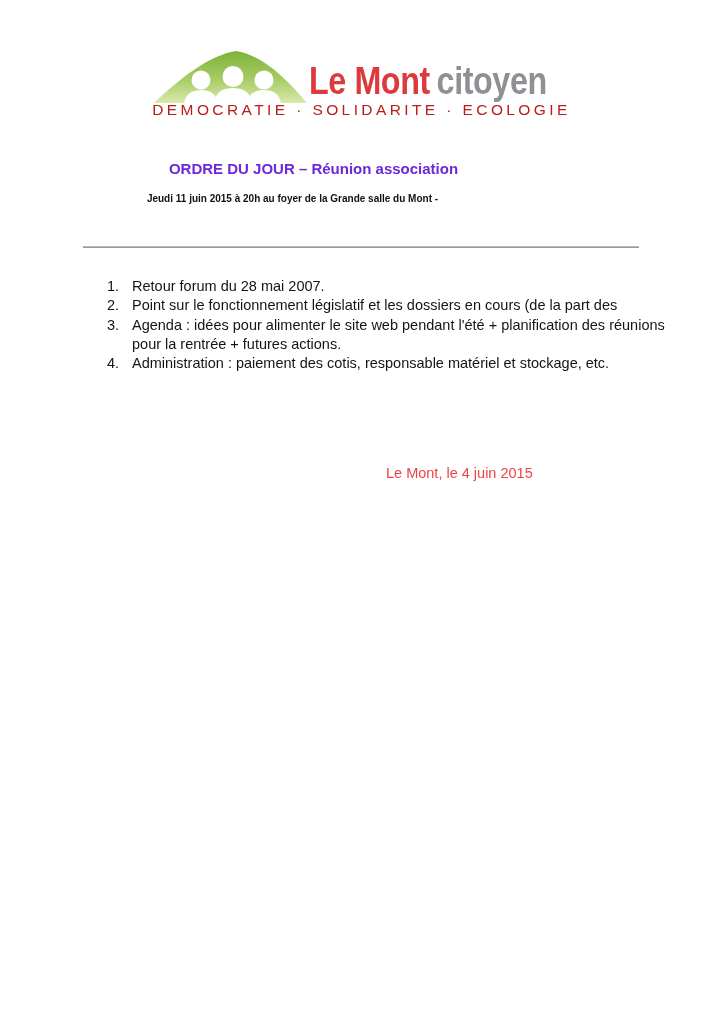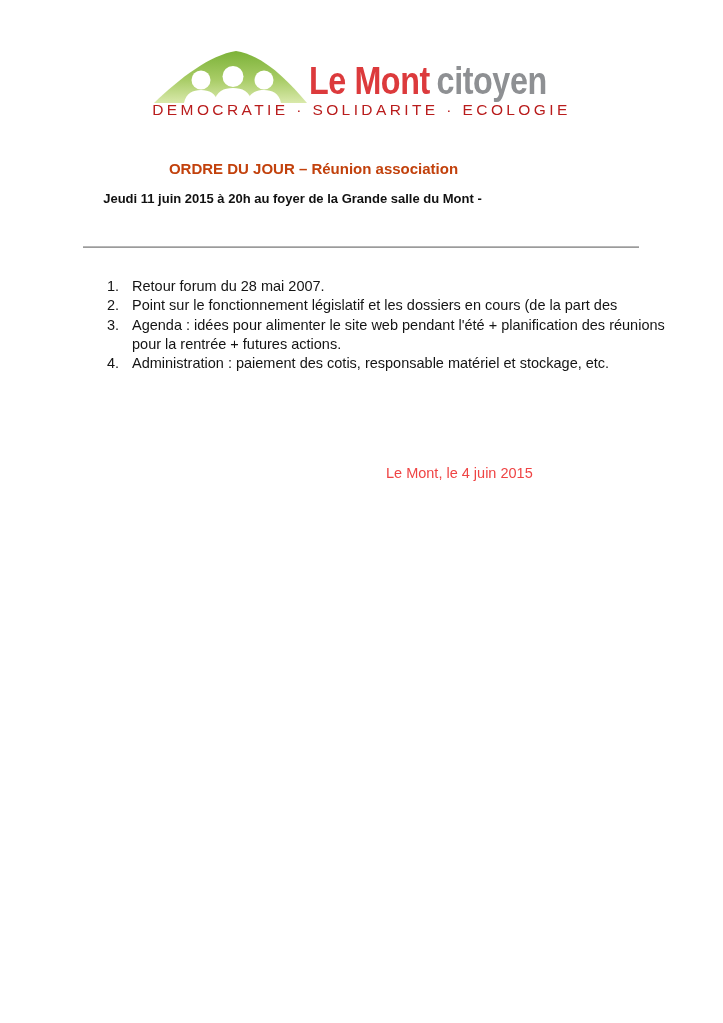--- a/index.html
+++ b/index.html
@@ -28,25 +28,25 @@
     text-align:center;
     font-size:15.5px; line-height:16px;
     letter-spacing:3.4px; color:#b91c1c;
     white-space:nowrap;
   }
 
   
   .doc-title {
     position:absolute; left:0; top:159px; width:627px;
     text-align:center; font-size:15px; line-height:19px; font-weight:bold;
-    color:#c2410c;
+    color:#6d28d9;
   }
   .doc-subtitle {
     position:absolute; left:0; top:189px; width:585px;
-    text-align:center; font-size:13px; line-height:19.4px; font-weight:bold;
+    text-align:center; font-size:10px; line-height:19.4px; font-weight:bold;
     color:#111;
   }
   .doc-subtitle .line { display:block; }
 
   .divider {
     position:absolute; left:83px; top:246px; width:556px; height:2px;
     background:linear-gradient(180deg,#c6c6c6 0%, #8d8d8d 100%);
   }
 
   

